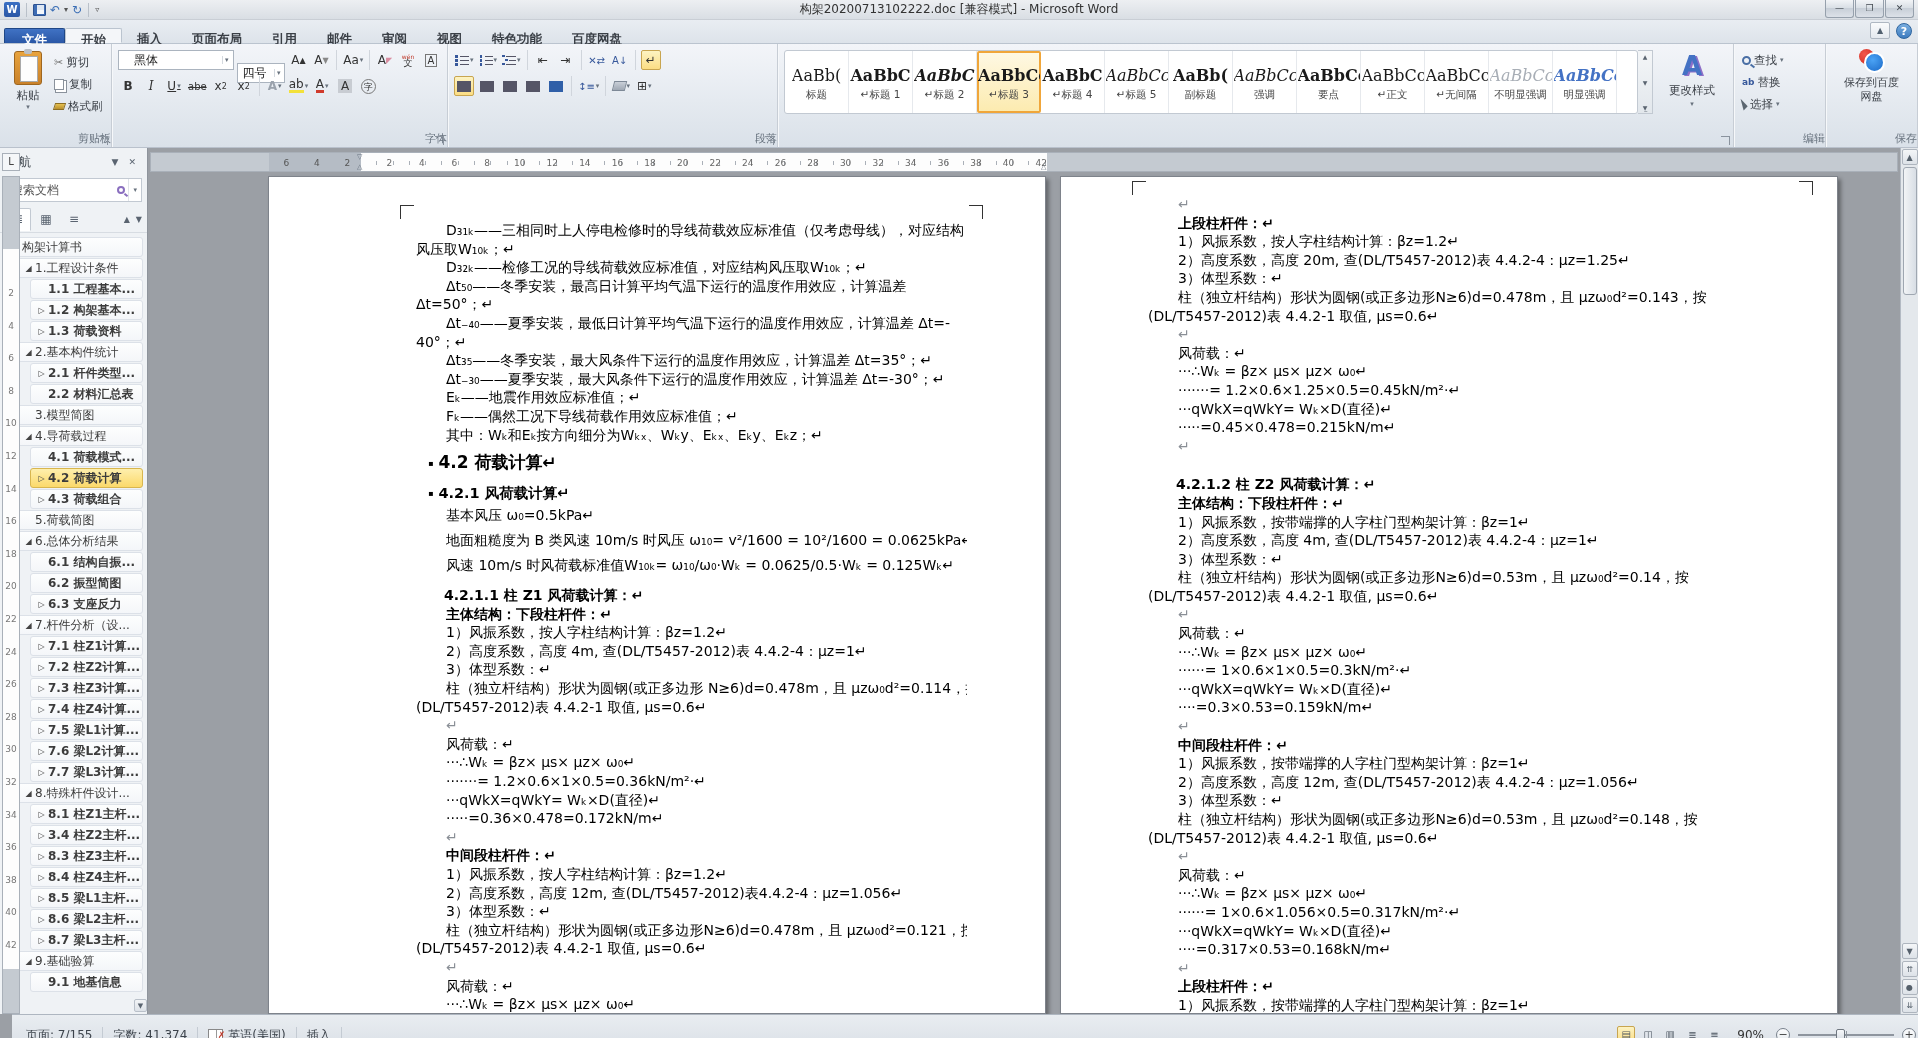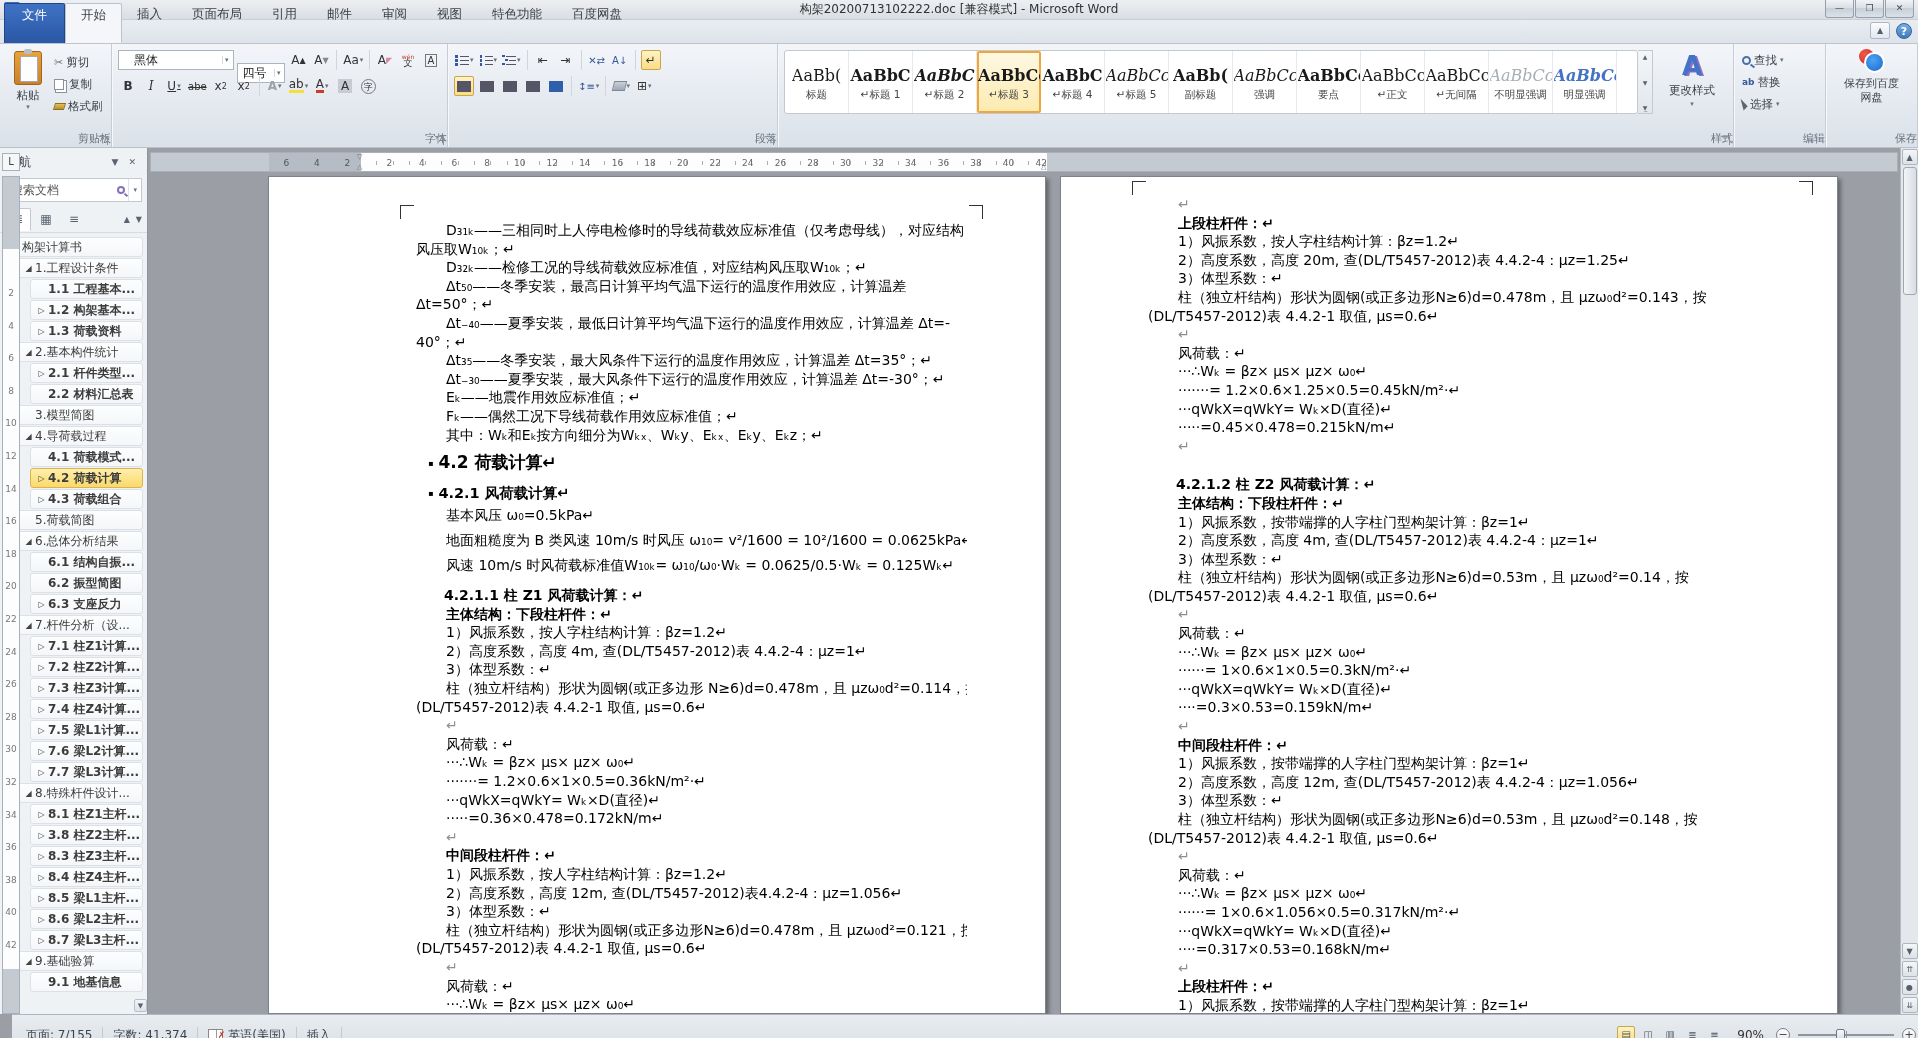--- a/index.html
+++ b/index.html
@@ -24,21 +24,21 @@
   .qat .more { font-size:8px; color:#555; }
   .title-text { position:absolute; left:0; right:0; text-align:center; font-size:12px; color:#333; }
   .winbtns { position:absolute; right:4px; top:0; display:flex; }
   .winbtn { width:29px; height:18px; border:1px solid #96A0AC; border-top:none;
     background:linear-gradient(#F2F4F7,#D7DDE4 50%,#C8CFD8 50%,#DCE1E8);
     font-size:9px; color:#41484F; text-align:center; line-height:17px; border-radius:0 0 3px 3px; margin-left:1px;}
 
   
   .tabrow { position:absolute; left:0; top:20px; width:1918px; height:24px;
     background:linear-gradient(#E9EDF2,#DDE3EA); border-bottom:1px solid #BBC4CF; display:flex; align-items:flex-end; }
-  .tab { height:40px; line-height:22px; padding:0 15px; font-size:12.5px; color:#3A3F46; }
+  .tab { height:15px; line-height:22px; padding:0 15px; font-size:12.5px; color:#3A3F46;font-weight:bold; }
   .tab.file { background:linear-gradient(#4072C4,#2A57A6); color:#fff; border:1px solid #1F4786;
     border-bottom:none; border-radius:2px 2px 0 0; margin-left:4px; padding:0 17px; }
   .tab.active { background:#F4F6F9; border:1px solid #BBC4CF; border-bottom:1px solid #F4F6F9;
     border-radius:2px 2px 0 0; }
   .tabrow-right { position:absolute; right:6px; top:2px; display:flex; gap:6px; align-items:center; }
   .rib-collapse { width:20px; height:17px; border:1px solid #AEB7C2; border-radius:2px;
     background:linear-gradient(#FAFBFC,#E4E9EF); color:#51606F; font-size:8px; text-align:center; line-height:15px;}
   .help-btn { width:16px; height:16px; border-radius:50%; background:linear-gradient(#79AEE0,#3D7BBF);
     color:#fff; font-size:11px; font-weight:bold; text-align:center; line-height:16px; border:1px solid #2F659F; }
 
@@ -153,21 +153,21 @@
   
   .g-edit { width:92px; display:flex; flex-direction:column; gap:2px; padding-top:6px; padding-left:8px;}
   .ic-mag { width:9px; height:9px; border:2px solid #4A6FA5; border-radius:50%; position:relative; }
   .ic-mag::after { content:""; position:absolute; left:6px; top:7px; width:5px; height:2px; background:#4A6FA5; transform:rotate(40deg); }
   .ic-ab { font-size:9px; color:#37589B; font-weight:bold; }
   .ic-cursor { width:0; height:0; border-left:5px solid #5B6670; border-top:9px solid transparent; border-bottom:3px solid transparent; transform:rotate(-15deg); }
   .g-save { width:92px; display:flex; flex-direction:column; align-items:center; padding-top:5px; }
   .baidu-ic { width:26px; height:24px; position:relative; }
   .baidu-ic::before { content:""; position:absolute; left:0; top:0; width:15px; height:15px; border-radius:50%; background:radial-gradient(circle at 35% 35%,#F2574B,#C8261B); }
   .baidu-ic::after { content:""; position:absolute; right:0; bottom:0; width:17px; height:17px; border-radius:50%; background:radial-gradient(circle at 40% 35%,#4BA3F5,#1B6AC8); border:2px solid #fff;}
-  .save-label { font-size:11px; color:#3A3F46; text-align:center; line-height:14px; margin-top:3px; width:60px;font-family:Liberation Serif, serif;}
+  .save-label { font-size:11px; color:#3A3F46; text-align:center; line-height:14px; margin-top:3px; width:60px;}
 
   
   .workspace { position:absolute; left:0; top:148px; width:1918px; height:866px; background:#9B9FA5; overflow:hidden;}
 
   
   .navpane { position:absolute; left:0; top:0; width:148px; height:866px; background:#EFF2F5; border-right:1px solid #8E949C; display:flex; flex-direction:column;}
   .nav-header { height:28px; display:flex; align-items:center; padding:0 6px; font-size:12.5px; color:#3C434B; }
   .nav-header .nh-title { flex:1; }
   .nh-btn { font-size:9px; color:#5A6470; padding:0 5px; }
   .nav-search { margin:2px 5px 4px 5px; height:24px; background:#fff; border:1px solid #C2C9D2; display:flex; align-items:center; }
@@ -500,21 +500,20 @@
     <div class="gal-scroll">
       <span>▲</span>
         <span>▼</span>
         <span>▼̲</span>
     </div>
     <div class="change-styles">
       <span class="ddA">A</span>
       <span class="cs-label">更改样式</span>
       <span class="cs-dd">▾</span>
     </div>
-    <div class="glabel">样式</div>
     <div class="launcher"></div>
   </div>
 
   <div class="rgroup g-edit">
     <div class="small-cmd">
       <span class="ic-mag"></span>
       <span>查找</span>
         <span style="font-size:7px;color:#68727E">▾</span>
     </div>
     <div class="small-cmd">
@@ -667,21 +666,21 @@
         <div class="nav-item lvl1 exp">
           <span class="arr"></span>
           <span>8.特殊杆件设计...</span>
         </div>
         <div class="nav-item lvl2 col">
           <span class="arr"></span>
           <span>8.1 柱Z1主杆...</span>
         </div>
         <div class="nav-item lvl2 col">
           <span class="arr"></span>
-          <span>3.8 柱Z2主杆...</span>
+          <span>3.4 柱Z2主杆...</span>
         </div>
         <div class="nav-item lvl2 col">
           <span class="arr"></span>
           <span>8.3 柱Z3主杆...</span>
         </div>
         <div class="nav-item lvl2 col">
           <span class="arr"></span>
           <span>8.4 柱Z4主杆...</span>
         </div>
         <div class="nav-item lvl2 col">

